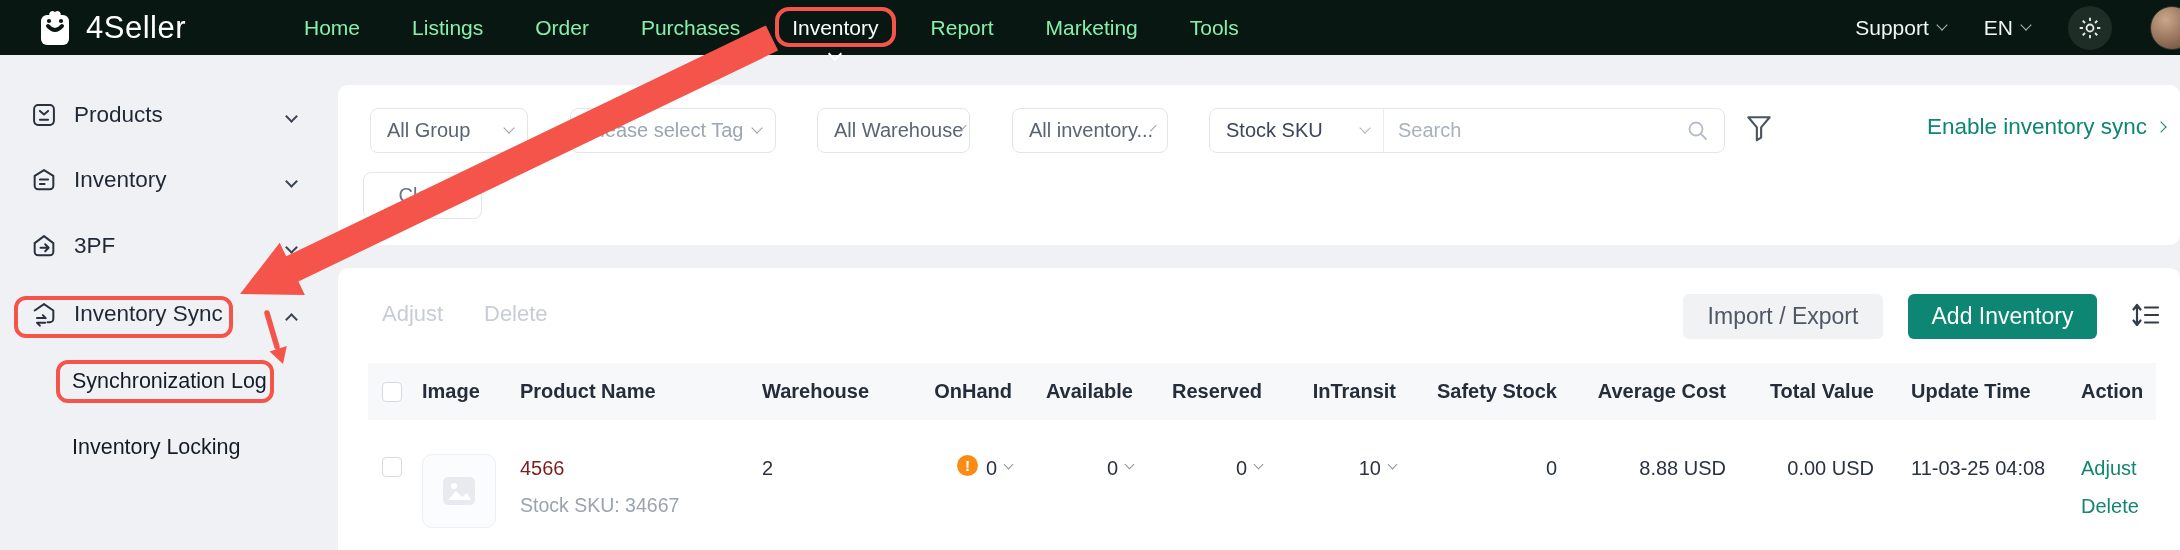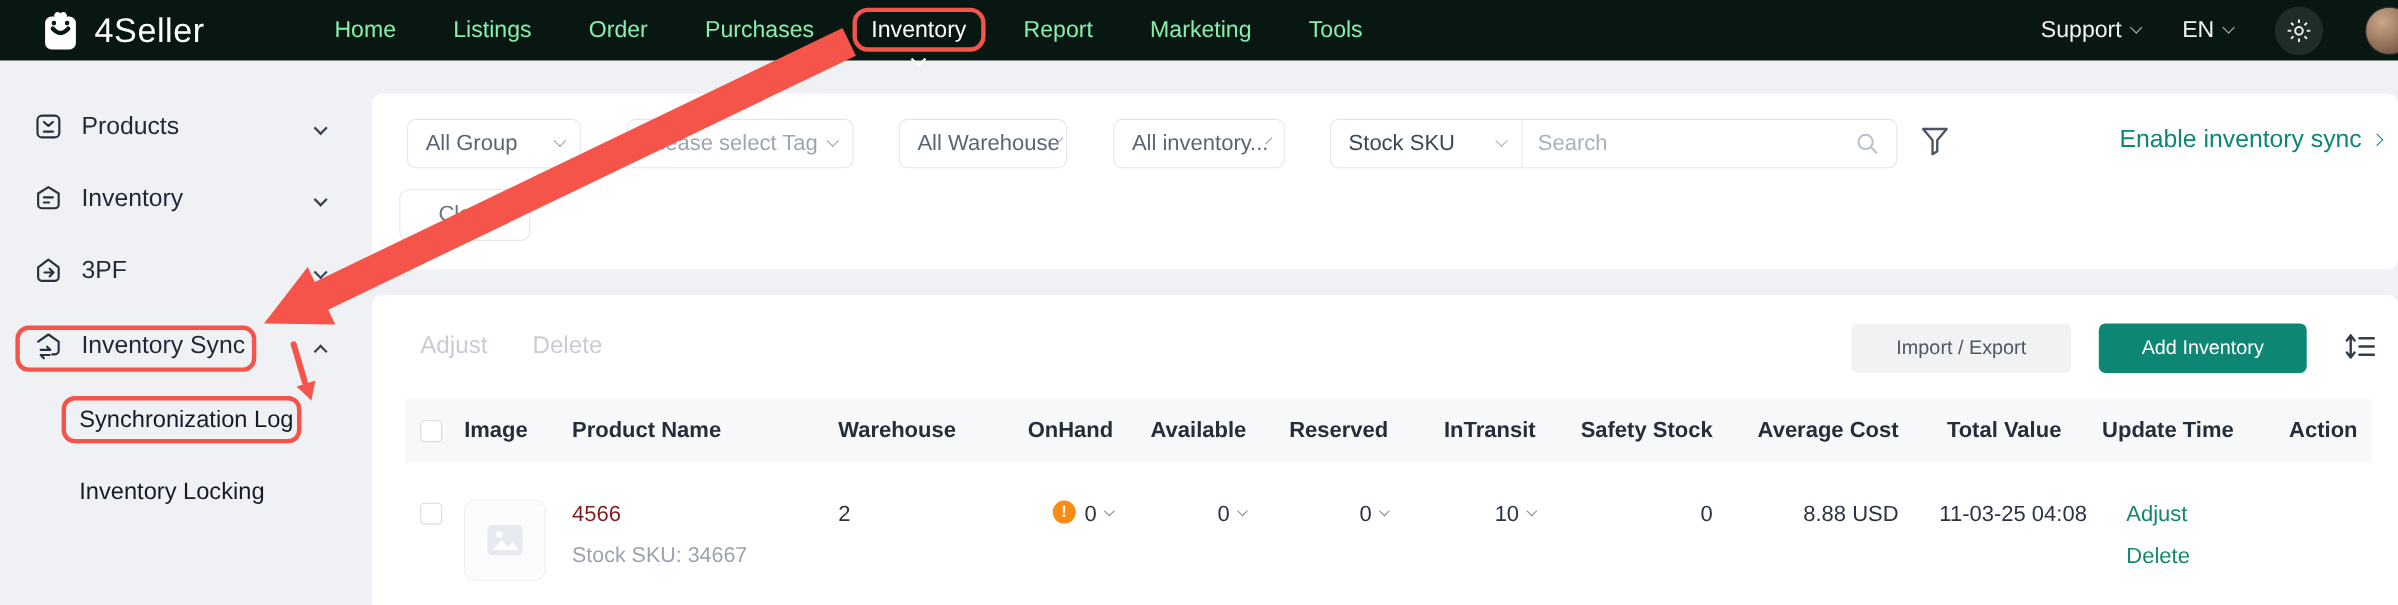--- a/index.html
+++ b/index.html
@@ -63,21 +63,21 @@
   .funnel-btn { position:absolute; left:1406px; top:28px; cursor:pointer; }
   .sync-link { position:absolute; right:15px; top:29px; display:flex; align-items:center; gap:10px;
     color:#0e8674; font-size:22.5px; cursor:pointer; }
   .sync-link .chv { border-color:#0e8674; transform:rotate(-45deg); margin-top:0; }
   .clear-btn { position:absolute; left:25px; top:87px; width:119px; height:47px;
     border:1.5px solid #e3e6eb; border-radius:8px; background:#fff; color:#6b7483;
     font-size:20px; font-family:"Liberation Sans",sans-serif; cursor:pointer; }
   
   .bulk-link { position:absolute; top:33px; font-size:22px; color:#c7ccd6; cursor:pointer; }
   .btn { position:absolute; top:26px; height:45px; border:none; border-radius:6px;
-    font-size:18px; font-family:"Liberation Sans",sans-serif; cursor:pointer; }
+    font-size:23px; font-family:"Liberation Sans",sans-serif; cursor:pointer; }
   .btn.ghost { left:1345px; width:200px; background:#f1f2f4; color:#4e5766; }
   .btn.primary { left:1570px; width:189px; background:#0e8674; color:#fff; font-weight:500; }
   .cols-btn { position:absolute; left:1792px; top:31px; cursor:pointer; }
   .thead { position:absolute; left:30px; top:95px; width:1788px; height:57px; background:#f7f8fa;
     display:flex; align-items:center; font-size:20px; font-weight:600; color:#242d3a; }
   .trow { position:absolute; left:30px; top:152px; width:1788px; height:130px;
     display:flex; font-size:20px; color:#2b3342; }
   .cell { display:flex; align-items:center; }
   .trow .cell { align-items:flex-start; padding-top:34px; }
   .num { justify-content:flex-end; text-align:right; }
@@ -339,20 +339,23 @@
         <span class="cellv">10</span>
         <span class="chv"></span>
       </span>
     </div>
     <div class="cell c-safety num">
         <span class="cellv">0</span>
       </div>
     <div class="cell c-avgcost num">
         <span class="cellv">8.88 USD</span>
       </div>
+    <div class="cell c-totalval num">
+        <span class="cellv">0.00 USD</span>
+      </div>
     <div class="cell c-updtime">
         <span class="cellv">11-03-25 04:08</span>
       </div>
     <div class="cell c-action" style="display:block; padding-top:37px;">
       <span class="act-link">Adjust</span>
       <span class="act-link second">Delete</span>
     </div>
   </div>
 </div>
 

